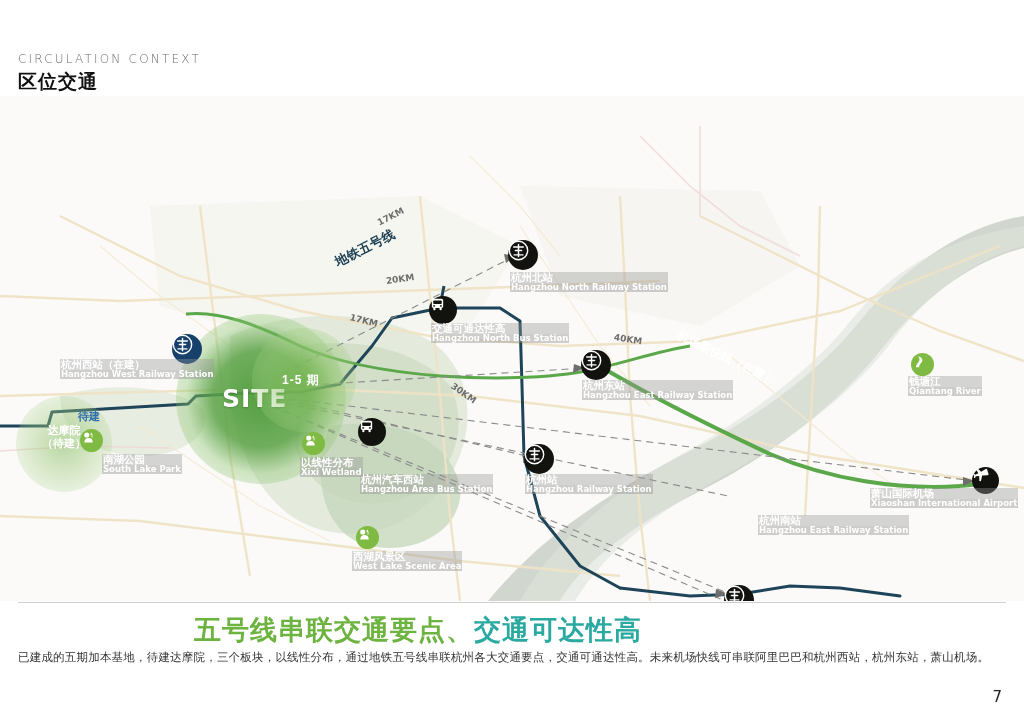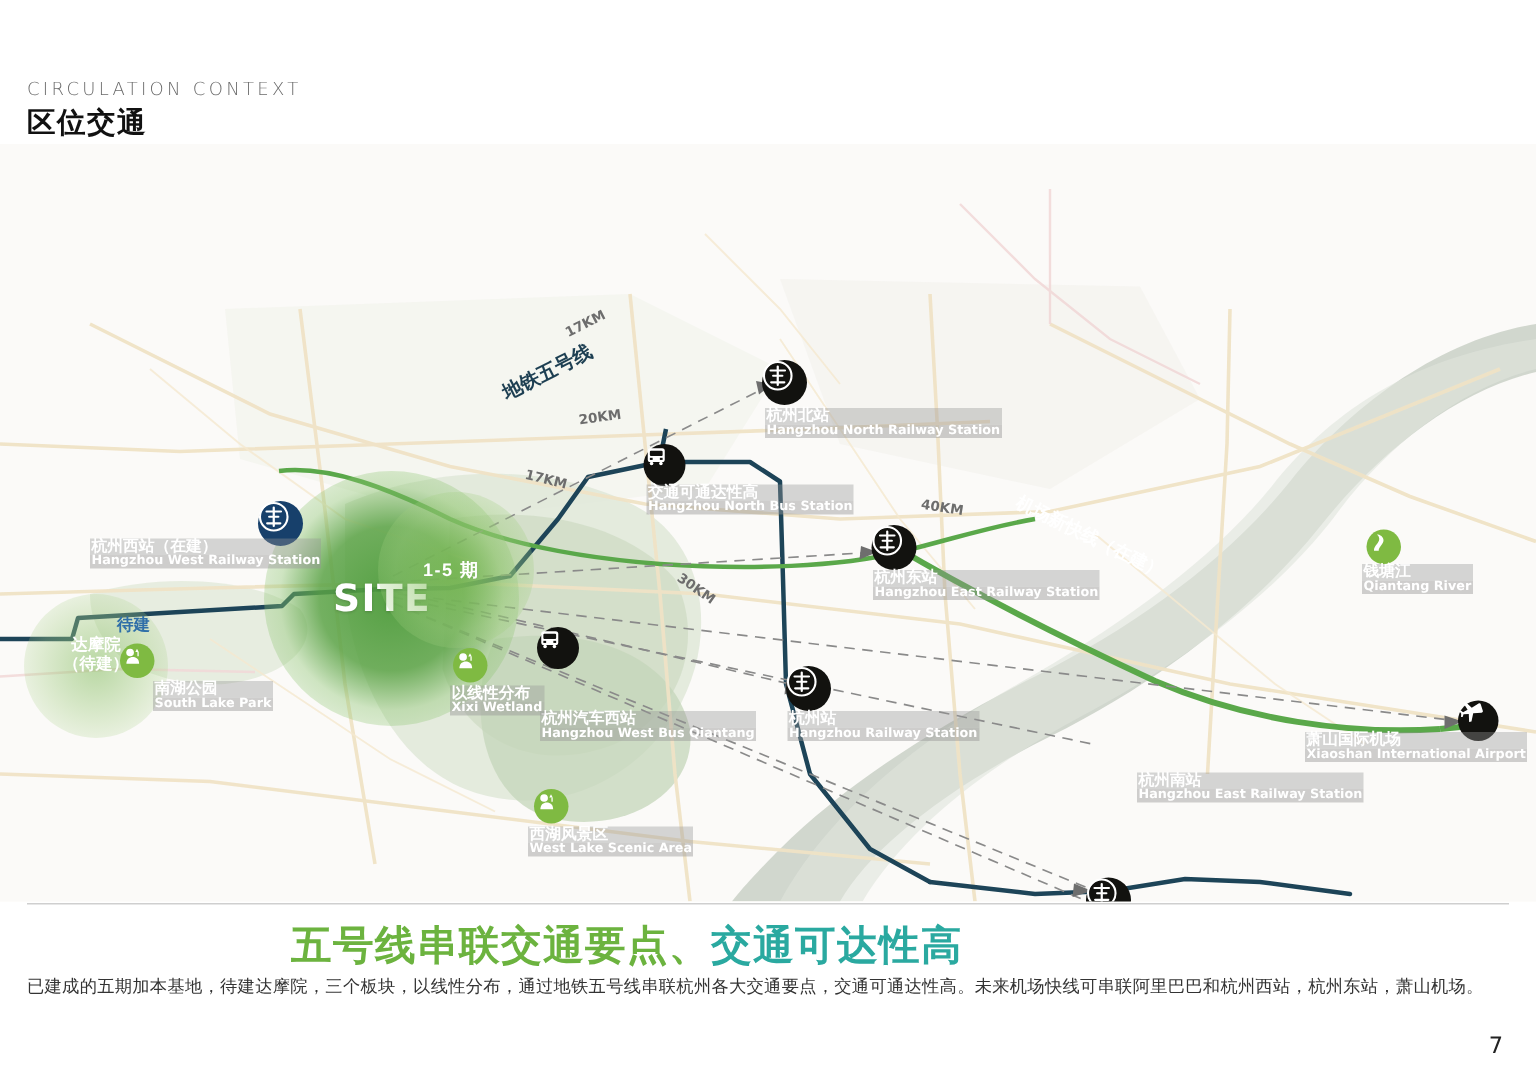--- a/index.html
+++ b/index.html
@@ -277,21 +277,21 @@
         <rect x="4" y="4" width="16" height="13" rx="2.4" fill="#fff"></rect>
         <rect x="6" y="6.4" width="12" height="5" rx="1" fill="#12120f"></rect>
         <circle cx="7.6" cy="18.4" r="1.7" fill="#fff"></circle>
         <circle cx="16.4" cy="18.4" r="1.7" fill="#fff"></circle>
         <rect x="6" y="13" width="2.6" height="2" fill="#12120f"></rect>
         <rect x="15.4" y="13" width="2.6" height="2" fill="#12120f"></rect>
       </svg>
     </div>
     <div class="lbl" style="left:360px;top:350px;margin-top:28px;">
       <span class="cn">杭州汽车西站</span>
-      <span class="en">Hangzhou West Bus Qiantang</span>
+      <span class="en">Hangzhou Area Bus Station</span>
     </div>
 
     <div class="pin rail" style="left:524px;top:348px;">
       <svg viewBox="0 0 24 24" width="21" height="21">
         <circle cx="12" cy="12" r="10.5" fill="none" stroke="#fff" stroke-width="1.6"></circle>
         <path d="M12 5 L12 19 M6.5 8 L17.5 8 M8.5 12 L15.5 12 M7 17 L17 17" stroke="#fff" stroke-width="1.7" fill="none" stroke-linecap="round"></path>
       </svg>
     </div>
     <div class="lbl" style="left:525px;top:378px;">
       <span class="cn">杭州站</span>

